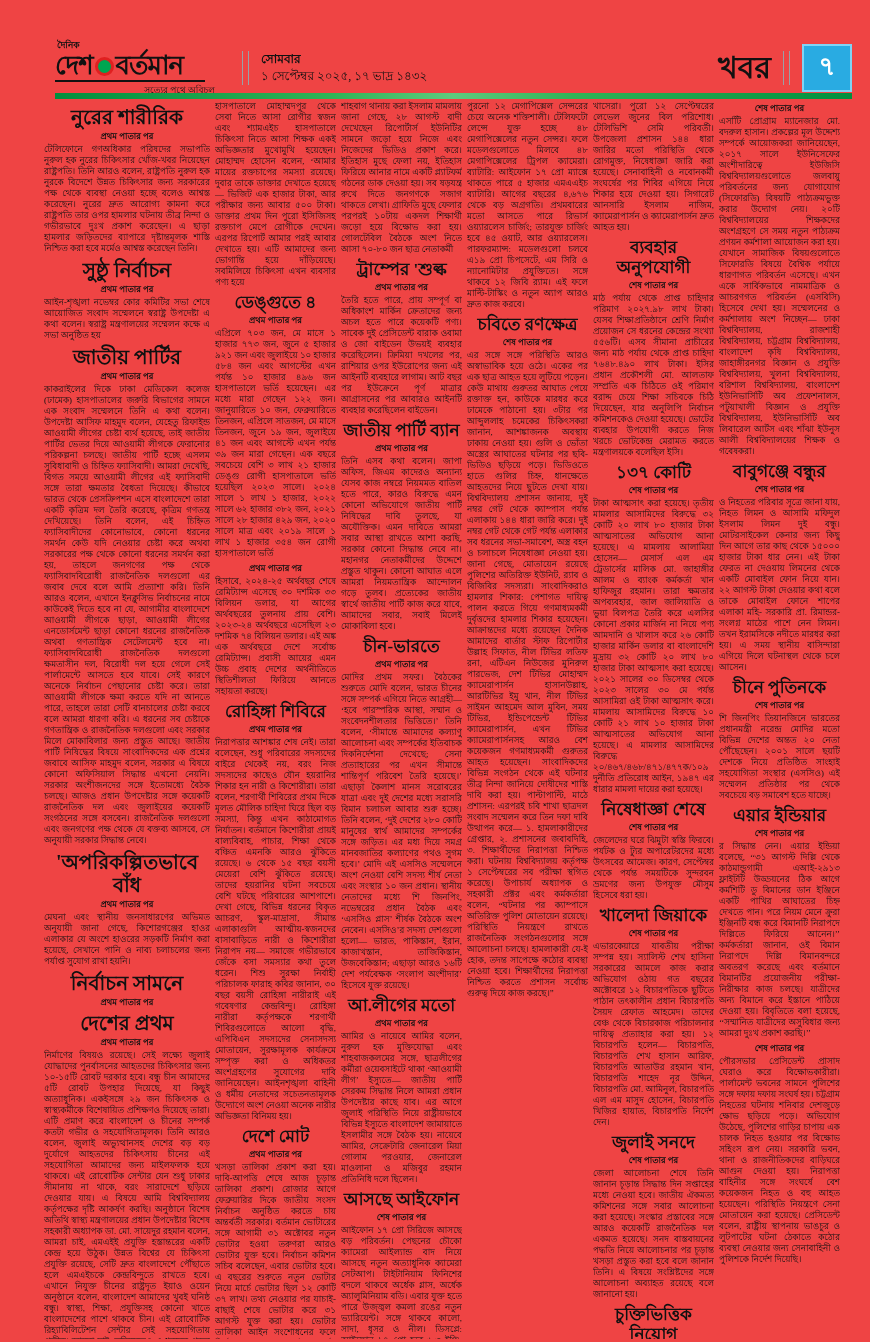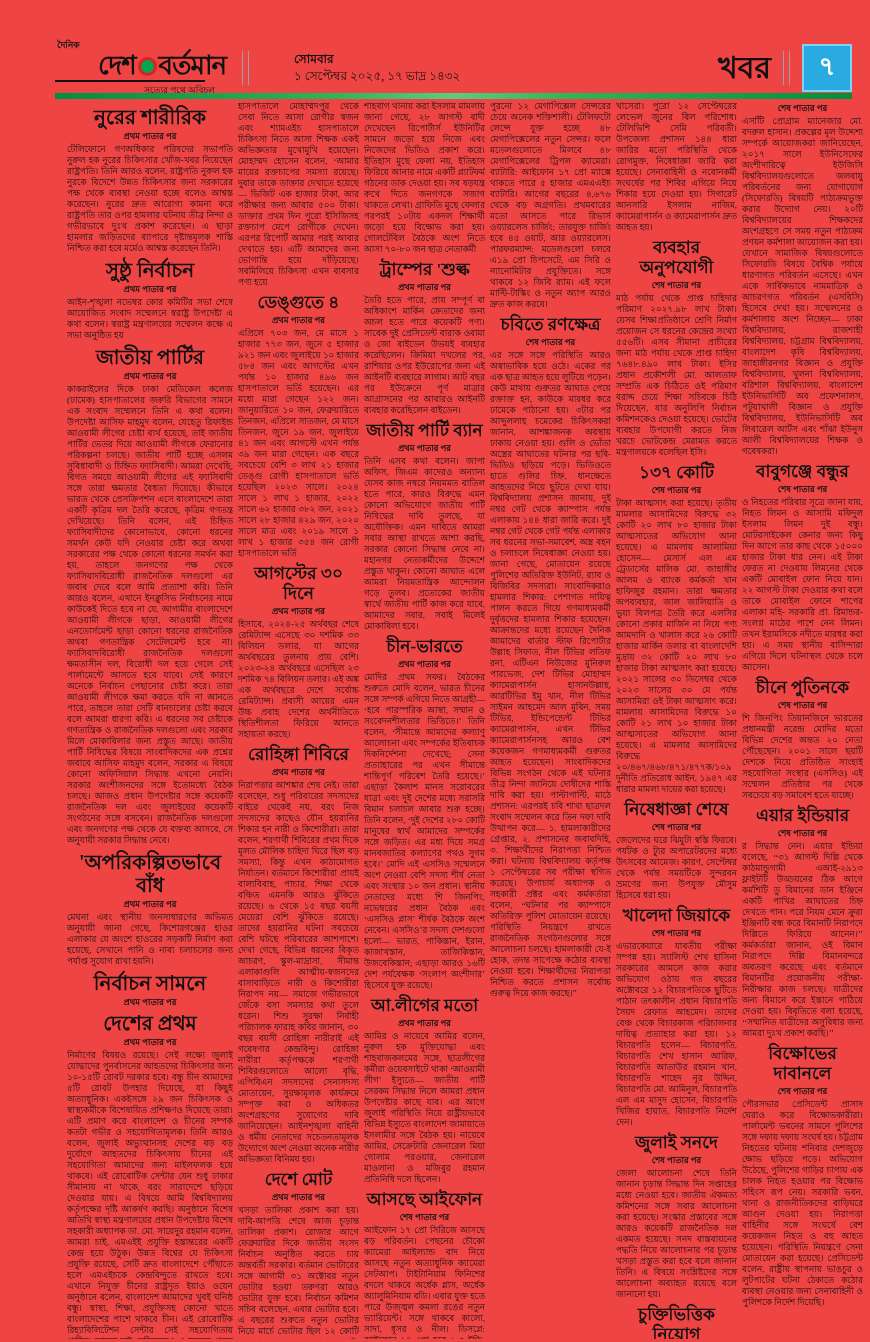--- a/index.html
+++ b/index.html
@@ -3,38 +3,38 @@
 <meta charset="utf-8">
 <style>
   html,body{margin:0;padding:0;background:#fff;}
   .page{position:relative;width:870px;height:1342px;background:#ef4444;overflow:hidden;
         font-family:"Liberation Serif","DejaVu Serif",serif;color:#111;}
   
   .masthead{position:absolute;top:44px;left:55px;width:797px;height:48px;
             display:flex;align-items:center;}
   .logo-block{width:175px;}
   .logo-daily{font-size:9px;font-weight:bold;margin-left:2px;}
-  .logo-row{display:flex;align-items:center;font-weight:bold;font-size:26px;line-height:26px;letter-spacing:-1px;margin-left:43px;}
+  .logo-row{display:flex;align-items:center;font-weight:bold;font-size:26px;line-height:26px;letter-spacing:-1px;}
   .logo-dot{width:13px;height:13px;border:3px solid #e02020;border-radius:50%;
             background:#00a651;margin:0 2px;display:inline-block;}
   .logo-underline{height:2px;background:#111;margin:1px 0 1px 0;width:150px;}
   .logo-tagline{font-size:9px;text-align:right;width:160px;}
   .vdiv{width:5px;border-left:1.5px solid #9aa0a6;border-right:1.5px solid #9aa0a6;
         height:34px;margin:0 12px;}
-  .date-block{font-size:12px;line-height:17px;margin-left:33px;}
+  .date-block{font-size:12px;line-height:17px;}
   .date-day{font-weight:bold;}
   .mast-spacer{flex:1;}
   .section-label{font-size:30px;font-weight:bold;line-height:30px;}
   .page-badge{width:46px;height:44px;background:#29abe2;border:2px solid #7fd4f5;
               display:flex;align-items:center;justify-content:center;
               color:#fff;font-size:26px;font-weight:bold;}
   .green-bar{position:absolute;top:93px;left:55px;width:797px;height:6px;
              background:linear-gradient(90deg,#008f3e 0%,#2fb457 35%,#5ecb7e 50%,#2fb457 65%,#008f3e 100%);}
   
-  .content{position:absolute;top:101px;left:67px;width:797px;height:1238px;
+  .content{position:absolute;top:101px;left:44px;width:797px;height:1238px;
            display:flex;gap:5px;overflow:hidden;}
   .col{width:121px;overflow:hidden;}
   .col.wide{width:166px;}
   .article{margin-bottom:4px;}
   .headline{font-weight:bold;text-align:center;font-size:17px;line-height:20px;margin:5px 0 2px;}
   .col.wide .headline{font-size:20px;line-height:23px;}
   .cont{font-weight:bold;text-align:center;font-size:8.5px;line-height:10px;margin:2px 0 3px;}
   .abody{font-size:8.8px;line-height:11px;text-align:justify;word-break:break-word;
          -webkit-hyphens:auto;hyphens:auto;}
 </style>
@@ -102,21 +102,20 @@
       <div class="col">
         <div class="article">
           <div class="abody">হাসপাতালে মোহাম্মদপুর থেকে সেবা নিতে আসা রোগীর স্বজন এবং শ্যামএইচ হাসপাতালে চিকিৎসা নিতে আসা শিক্ষক একই অভিজ্ঞতার মুখোমুখি হয়েছেন। মোহাম্মদ হোসেন বলেন, ‘আমার মায়ের রক্তচাপের সমস্যা রয়েছে। দুবার তাকে ডাক্তার দেখাতে হয়েছে— ভিজিট এক হাজার টাকা, আর পরীক্ষার জন্য আবার ৫০০ টাকা। ডাক্তার প্রথম দিন পুরো ইসিজিসহ রক্তচাপ মেপে রোগীকে দেখেন। এরপর রিপোর্ট আমার পরই আবার দেখাতে হয়। এটি আমাদের জন্য ভোগান্তি হয়ে দাঁড়িয়েছে। সবমিলিয়ে চিকিৎসা এখন ব্যবসার পণ্য হয়ে</div>
         </div>
         <div class="article">
           <div class="headline">ডেঙ্গুতে ৪</div>
           <div class="cont">প্রথম পাতার পর</div>
           <div class="abody">এপ্রিলে ৭০৩ জন, মে মাসে ১ হাজার ৭৭৩ জন, জুনে ৫ হাজার ৯২১ জন এবং জুলাইয়ে ১০ হাজার ৫৮৪ জন এবং আগস্টের এখন পর্যন্ত ১০ হাজার ৪৯৬ জন হাসপাতালে ভর্তি হয়েছেন। এর মধ্যে মারা গেছেন ১২২ জন। জানুয়ারিতে ১০ জন, ফেব্রুয়ারিতে তিনজন, এপ্রিলে সাতজন, মে মাসে তিনজন, জুনে ১৯ জন, জুলাইয়ে ৪১ জন এবং আগস্টে এখন পর্যন্ত ৩৯ জন মারা গেছেন। এক বছরে সবচেয়ে বেশি ৩ লাখ ২১ হাজার ডেঙ্গু রোগী হাসপাতালে ভর্তি হয়েছিল ২০২৩ সালে। ২০২৪ সালে ১ লাখ ১ হাজার, ২০২২ সালে ৬২ হাজার ৩৮২ জন, ২০২১ সালে ২৮ হাজার ৪২৯ জন, ২০২০ সালে মাত্র এবং ২০১৯ সালে ১ লাখ ১ হাজার ৩৫৪ জন রোগী হাসপাতালে ভর্তি</div>
         </div>
         <div class="article">
-          <div class="headline">আগস্টের ৩০ দিনে</div>
           <div class="cont">প্রথম পাতার পর</div>
           <div class="abody">হিসাবে, ২০২৪-২৫ অর্থবছর শেষে রেমিট্যান্স এসেছে ৩০ দশমিক ৩৩ বিলিয়ন ডলার, যা আগের অর্থবছরের তুলনায় প্রায় বেশি। ২০২৩-২৪ অর্থবছরে এসেছিল ২৩ দশমিক ৭৪ বিলিয়ন ডলার। এই অঙ্ক এক অর্থবছরে দেশে সর্বোচ্চ রেমিট্যান্স। প্রবাসী আয়ের এমন উচ্চ প্রবাহ দেশের অর্থনীতিতে স্থিতিশীলতা ফিরিয়ে আনতে সহায়তা করছে।</div>
         </div>
         <div class="article">
           <div class="headline">রোহিঙ্গা শিবিরে</div>
           <div class="cont">প্রথম পাতার পর</div>
           <div class="abody">নিরাপত্তার আশঙ্কার শেষ নেই। তারা বলেছেন, শুধু পরিবারের সদস্যদের বাইরে থেকেই নয়, বরং নিজ সদস্যদের কাছেও যৌন হয়রানির শিকার হন নারী ও কিশোরীরা। তারা বলেন, শরণার্থী শিবিরের প্রথম দিকে মূলত মৌলিক চাহিদা ঘিরে ছিল বড় সমস্যা, কিন্তু এখন কাঠামোগত নির্যাতন। বর্তমানে কিশোরীরা প্রায়ই বাল্যবিবাহ, পাচার, শিক্ষা থেকে বঞ্চিত এমনকি আরও ঝুঁকিতে রয়েছে। ৬ থেকে ১৫ বছর বয়সী মেয়েরা বেশি ঝুঁকিতে রয়েছে। তাদের হয়রানির ঘটনা সবচেয়ে বেশি ঘটছে পরিবারের আশপাশে। দেখা গেছে, বিভিন্ন ধরনের বিকৃত আচরণ, স্কুল-মাদ্রাসা, সীমান্ত এলাকাগুলি আত্মীয়-স্বজনদের বাসাবাড়িতে নারী ও কিশোরীরা নিরাপদ নয়— সমাজে গভীরভাবে জেঁকে বসা সমস্যার কথা তুলে ধরেন। শিশু সুরক্ষা নির্বাহী পরিচালক ফারাহ কবির জানান, ৩০ বছর বয়সী রোহিঙ্গা নারীরাই এই গবেষণার কেন্দ্রবিন্দু। রোহিঙ্গা নারীরা কর্তৃপক্ষকে শরণার্থী শিবিরগুলোতে আলো বৃদ্ধি, এপিবিএন সদস্যদের সেনাসদস্য মোতায়েন, সুরক্ষামূলক কার্যক্রমে সম্পৃক্ত করা ও অধিকতর অংশগ্রহণের সুযোগের দাবি জানিয়েছেন। আইনশৃঙ্খলা বাহিনী ও ধর্মীয় নেতাদের সচেতনতামূলক উদ্যোগে অংশ নেওয়া অনেক নারীর অভিজ্ঞতা বিনিময় হয়।</div>
         </div>
         <div class="article">
           <div class="headline">দেশে মোট</div>
@@ -211,20 +210,19 @@
           <div class="headline">চীনে পুতিনকে</div>
           <div class="cont">শেষ পাতার পর</div>
           <div class="abody">শি জিনপিং তিয়ানজিনে ভারতের প্রধানমন্ত্রী নরেন্দ্র মোদির মতো বিভিন্ন দেশের অন্তত ২০ নেতা পৌঁছেছেন। ২০০১ সালে ছয়টি দেশকে নিয়ে প্রতিষ্ঠিত সাংহাই সহযোগিতা সংস্থার (এসসিও) এই সম্মেলন প্রতিষ্ঠার পর থেকে সবচেয়ে বড় সমাবেশ হতে যাচ্ছে।</div>
         </div>
         <div class="article">
           <div class="headline">এয়ার ইন্ডিয়ার</div>
           <div class="cont">শেষ পাতার পর</div>
           <div class="abody">র সিদ্ধান্ত নেন। এয়ার ইন্ডিয়া বলেছে, ‘‘৩১ আগস্ট দিল্লি থেকে কাঠমান্ডুগামী এআই-২৯১৩ ফ্লাইটটি উড্ডয়নের ঠিক আগে কর্মশিটি ডু বিমানের ডান ইঞ্জিনে একটি পাখির আঘাতের চিহ্ন দেখতে পান। পরে নিয়ম মেনে ক্রুরা ইঞ্জিনটি বন্ধ করে বিমানটি নিরাপদে দিল্লিতে ফিরিয়ে আনেন।’’ কর্মকর্তারা জানান, ওই বিমান নিরাপদে দিল্লি বিমানবন্দরে অবতরণ করেছে এবং বর্তমানে বিমানটির প্রয়োজনীয় পরীক্ষা-নিরীক্ষার কাজ চলছে। যাত্রীদের অন্য বিমানে করে ইস্তানে পাঠিয়ে দেওয়া হয়। বিবৃতিতে বলা হয়েছে, ‘‘সম্মানিত যাত্রীদের অসুবিধার জন্য আমরা দুঃখ প্রকাশ করছি।’’</div>
         </div>
         <div class="article">
-          <div class="headline">বিক্ষোভের দাবানলে</div>
           <div class="cont">শেষ পাতার পর</div>
           <div class="abody">পৌরসভার প্রেসিডেন্ট প্রাসাদ ঘেরাও করে বিক্ষোভকারীরা। পার্লামেন্ট ভবনের সামনে পুলিশের সঙ্গে দফায় দফায় সংঘর্ষ হয়। চট্টগ্রাম নিহতের ঘটনায় শনিবার দেশজুড়ে ক্ষোভ ছড়িয়ে পড়ে। অভিযোগ উঠেছে, পুলিশের গাড়ির চাপায় এক চালক নিহত হওয়ার পর বিক্ষোভ সহিংস রূপ নেয়। সরকারি ভবন, থানা ও রাজনীতিকদের বাড়িঘরে আগুন দেওয়া হয়। নিরাপত্তা বাহিনীর সঙ্গে সংঘর্ষে বেশ কয়েকজন নিহত ও বহু আহত হয়েছেন। পরিস্থিতি নিয়ন্ত্রণে সেনা মোতায়েন করা হয়েছে। প্রেসিডেন্ট বলেন, রাষ্ট্রীয় স্থাপনায় ভাঙচুর ও লুটপাটের ঘটনা ঠেকাতে কঠোর ব্যবস্থা নেওয়ার জন্য সেনাবাহিনী ও পুলিশকে নির্দেশ দিয়েছি।</div>
         </div>
       </div>
     </div>
 
 </div>
 
 </body></html>

